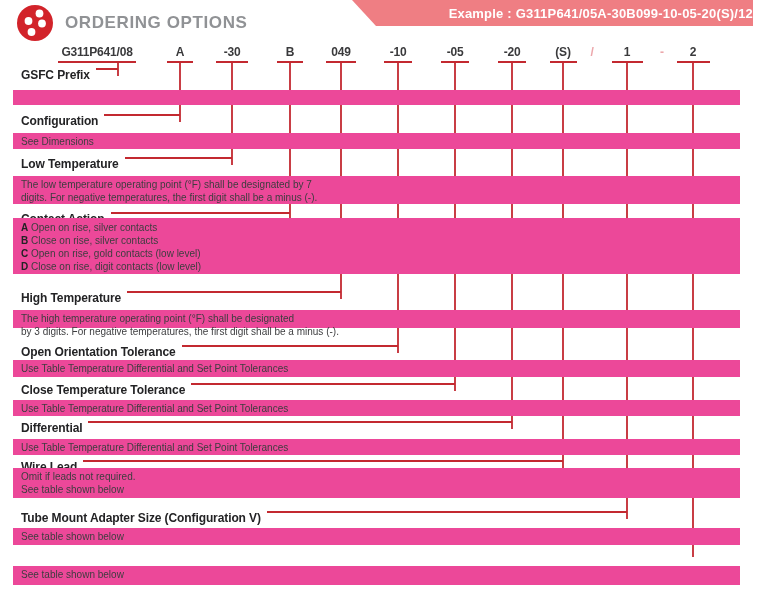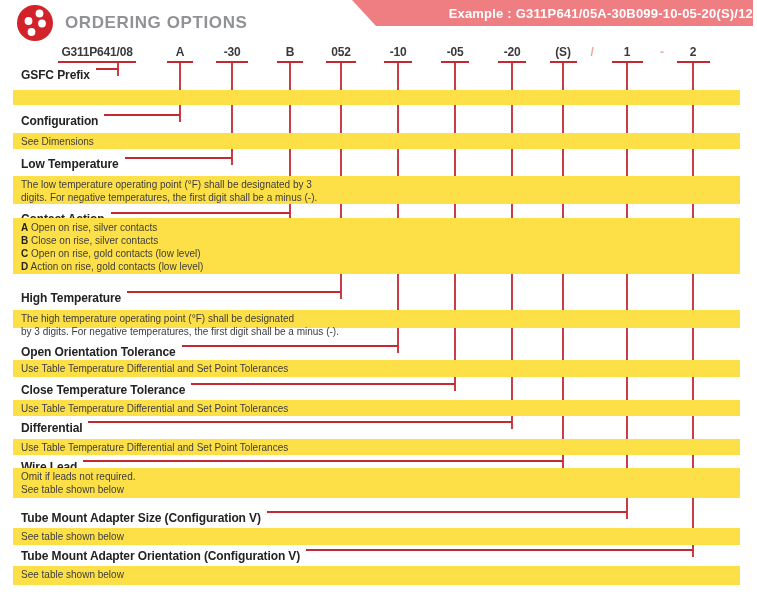--- a/index.html
+++ b/index.html
@@ -31,21 +31,21 @@
   
   .lrow{
     position:absolute;left:21px;height:14px;display:flex;
   }
   .lbl{
     font-size:12px;font-weight:bold;color:#232325;white-space:nowrap;letter-spacing:-0.1px;
   }
   .conn{flex:1;min-width:8px;height:2px;background:#c32930;margin-left:6px;}
   
   .bar{
-    position:absolute;left:13px;width:727px;background:#fde047;
+    position:absolute;left:13px;width:727px;background:#ec4899;
     box-sizing:border-box;padding:2px 0 0 8px;
   }
   .note{
     font-size:10px;color:#3d3d3f;line-height:13px;white-space:nowrap;
   }
   .note b{color:#232325;}
 </style>
 </head>
 <body>
 
@@ -93,21 +93,21 @@
   </div>
   <div class="title">ORDERING OPTIONS</div>
   <div class="banner">
     <span>Example : G311P641/05A-30B099-10-05-20(S)/12</span>
   </div>
 
   <span class="tok" style="left:97px">G311P641/08</span>
   <span class="tok" style="left:180px">A</span>
   <span class="tok" style="left:232px">-30</span>
   <span class="tok" style="left:290px">B</span>
-  <span class="tok" style="left:341px">052</span>
+  <span class="tok" style="left:341px">049</span>
   <span class="tok" style="left:398px">-10</span>
   <span class="tok" style="left:455px">-05</span>
   <span class="tok" style="left:512px">-20</span>
   <span class="tok" style="left:563px">(S)</span>
   <span class="tok sep" style="left:592px">/</span>
   <span class="tok" style="left:627px">1</span>
   <span class="tok sep" style="left:662px">-</span>
   <span class="tok" style="left:693px">2</span>
 
   <div class="lrow" style="top:68px;width:97px">
@@ -143,41 +143,37 @@
     <i class="conn"></i>
   </div>
   <div class="lrow" style="top:421px;width:491px">
     <span class="lbl">Differential</span>
     <i class="conn"></i>
   </div>
   <div class="lrow" style="top:511px;width:606px">
     <span class="lbl">Tube Mount Adapter Size (Configuration V)</span>
     <i class="conn"></i>
   </div>
-  <div class="lrow" style="top:549px;width:672px">
-    <span class="lbl">Tube Mount Adapter Orientation (Configuration V)</span>
-    <i class="conn"></i>
-  </div>
 
   <div class="bar" style="top:90px;height:15px"></div>
 
   <div class="bar" style="top:133px;height:16px">
     <div class="note">See Dimensions</div>
   </div>
 
   <div class="bar" style="top:176px;height:28px">
-    <div class="note">The low temperature operating point (°F) shall be designated by 3</div>
+    <div class="note">The low temperature operating point (°F) shall be designated by 7</div>
     <div class="note">digits. For negative temperatures, the first digit shall be a minus (-).</div>
   </div>
 
   <div class="bar" style="top:218px;height:56px;padding-top:3px">
     <div class="note"><b>A</b> <span>Open on rise, silver contacts</span></div>
     <div class="note"><b>B</b> <span>Close on rise, silver contacts</span></div>
     <div class="note"><b>C</b> <span>Open on rise, gold contacts (low level)</span></div>
-    <div class="note"><b>D</b> <span>Action on rise, gold contacts (low level)</span></div>
+    <div class="note"><b>D</b> <span>Close on rise, digit contacts (low level)</span></div>
   </div>
 
   <div class="bar" style="top:310px;height:18px">
     <div class="note">The high temperature operating point (°F) shall be designated</div>
     <div class="note">by 3 digits. For negative temperatures, the first digit shall be a minus (-).</div>
   </div>
 
   <div class="bar" style="top:360px;height:17px">
     <div class="note">Use Table Temperature Differential and Set Point Tolerances</div>
   </div>

